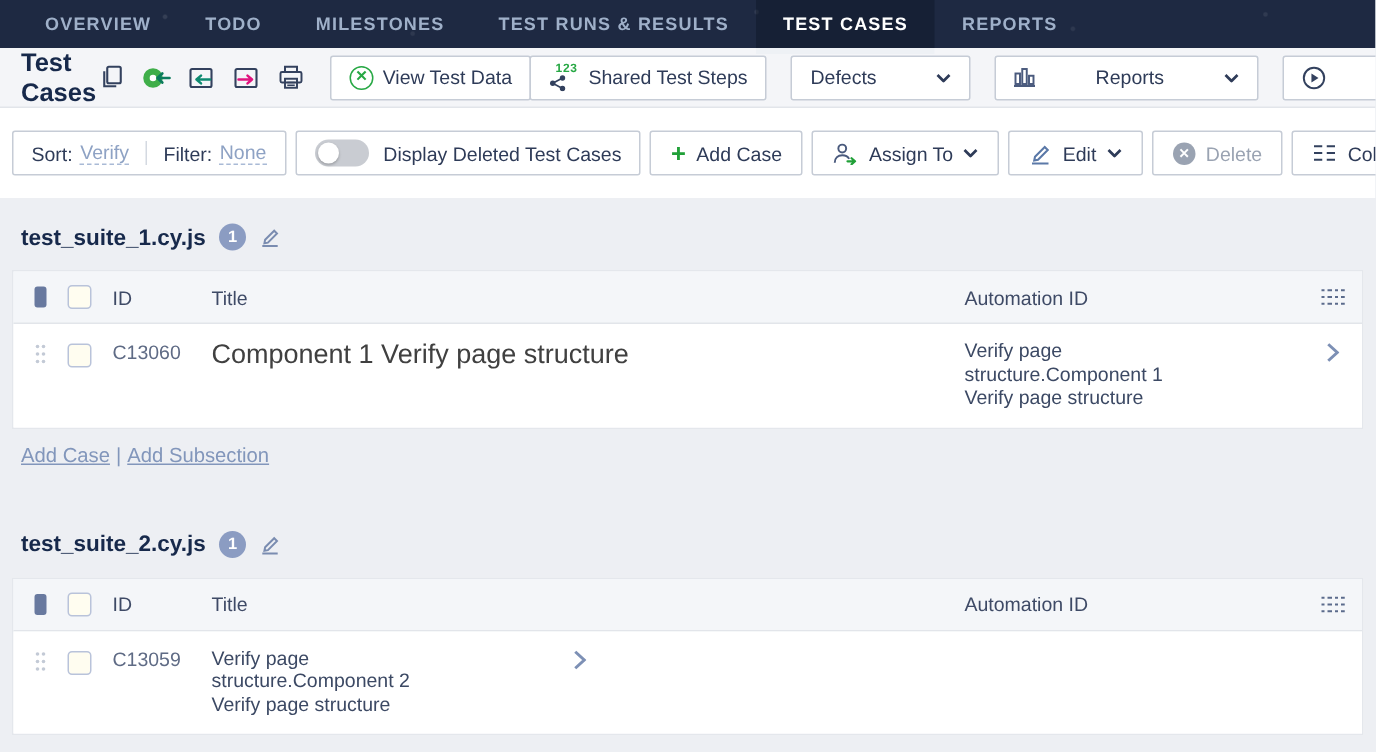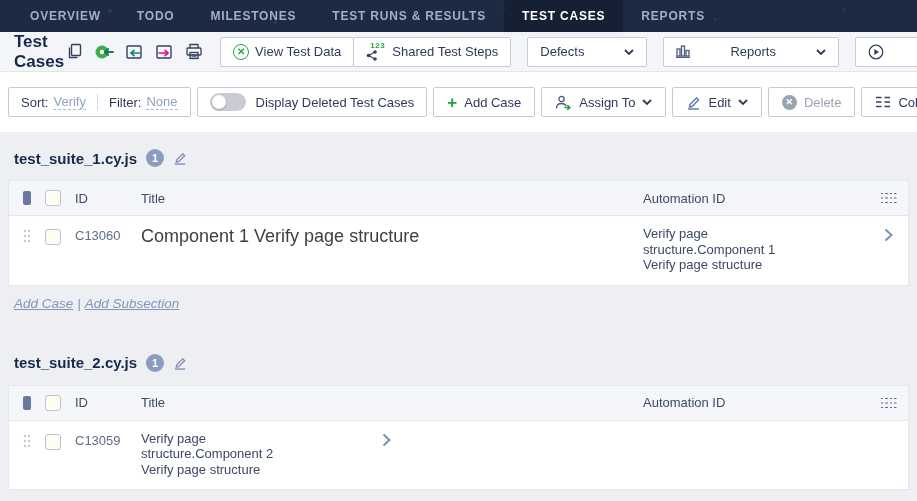--- a/index.html
+++ b/index.html
@@ -122,21 +122,21 @@
   .tbody-row .col-handle, .tbody-row .col-check { padding-top: 3px; }
   .tbody-row .col-end { padding-top: 2px; }
   .stub { width: 8px; height: 14px; border-radius: 2px; background: #68799f; }
   .checkbox {
     width: 16px; height: 16px; border: 1px solid #b9c3da; border-radius: 3px;
     background: #fffdf0; cursor: pointer; display: inline-block;
   }
   .case-id { font-size: 13px; color: #5f6b85; }
   .case-title { font-size: 18px; color: #404040; text-decoration: none; cursor: pointer; }
   .auto-text { font-size: 13px; line-height: 15.5px; color: #3c4964; max-width: 162px; }
-  .add-links { padding: 10px 0 10px 6px; font-size: 13.5px; color: #8296bb; font-style: italic; }
+  .add-links { padding: 10px 0 10px 6px; font-size: 13.5px; color: #8296bb; }
   .add-links a { color: #8296bb; text-decoration: underline; cursor: pointer; }
   .add-links .sep { margin: 0 4px; text-decoration: none; }
   .section-gap { height: 24px; }
   svg { display: block; }
 </style>
 </head>
 <body>
 
 <nav class="topnav">
   <div class="tab">OVERVIEW</div>

